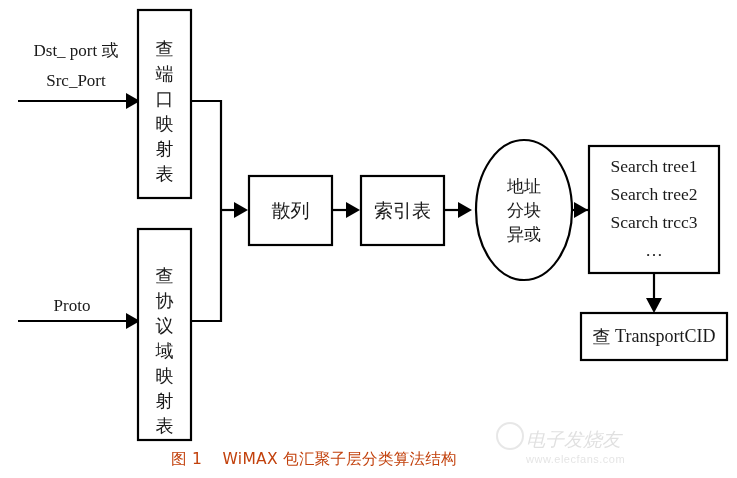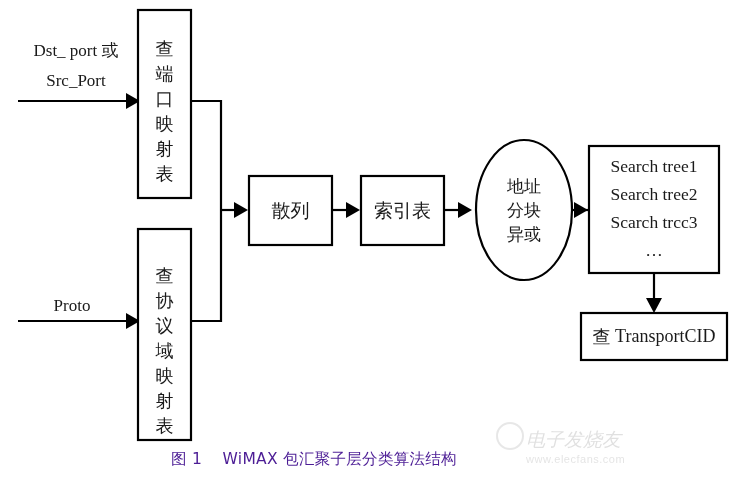--- a/index.html
+++ b/index.html
@@ -80,21 +80,21 @@
   .cid-label {
     font-size: 18px;
   }
   .caption {
     position: absolute;
     left: 0;
     right: 0;
     bottom: 8px;
     text-align: center;
     font-size: 15.5px;
-    color: #4c1d95;
+    color: #c2410c;
     letter-spacing: 0.3px;
   }
   .caption .cap-cjk {
     font-family: "DejaVu Sans", "Liberation Sans", sans-serif;
   }
   .watermark {
     position: absolute;
     right: 4px;
     bottom: 4px;
     width: 128px;

